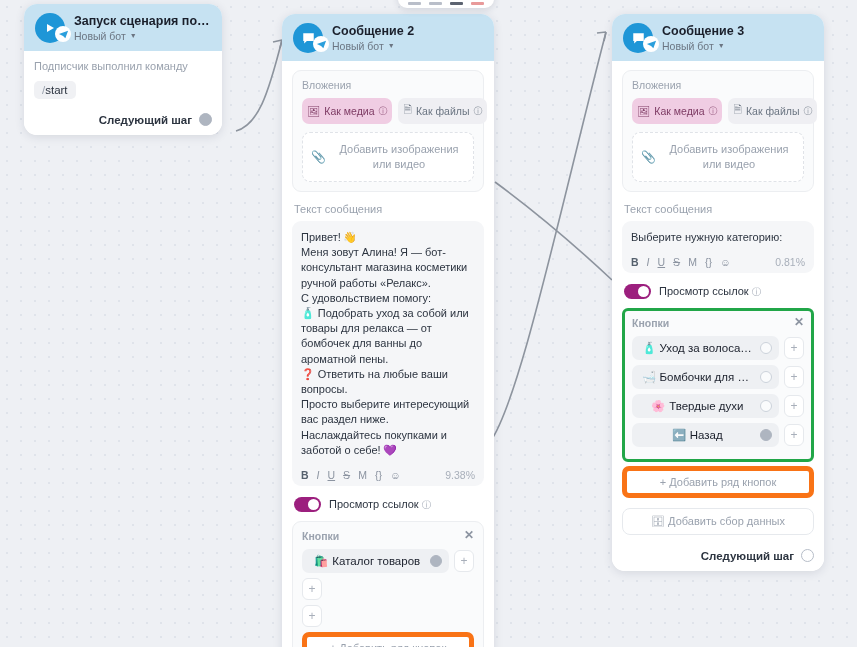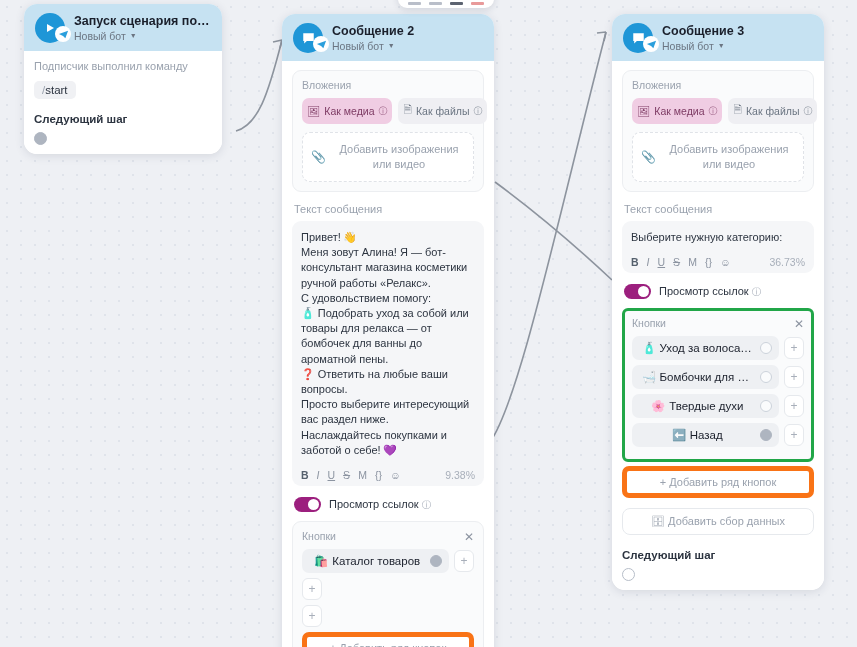--- a/index.html
+++ b/index.html
@@ -87,22 +87,22 @@
   
   .trigger-label { font-size: 11px; color: #9aa2ae; margin-bottom: 8px; }
   .cmd-chip {
     display: inline-block;
     background: #f0f1f4; border-radius: 5px;
     padding: 3px 8px; font-size: 11.5px; color: #2c3440;
   }
   .cmd-chip .slash { color: #9aa2ae; }
 
   .next-row {
-    display: flex; align-items: flex-start; justify-content: flex-end;
-    gap: 7px; margin-top: 14px; flex-direction: column;
+    display: flex; align-items: flex-end; justify-content: flex-end;
+    gap: 7px; margin-top: 14px;
   }
   .next-label { font-size: 11.5px; font-weight: bold; color: #2c3440; }
   .port {
     width: 13px; height: 13px; border-radius: 50%;
     border: 1.5px solid #b6bdc8; background: #fff;
   }
   .port.filled { background: #aeb5c0; border-color: #aeb5c0; }
 
   
   .panel {
@@ -170,22 +170,23 @@
   .btnpanel {
     background: #fafbfc; border: 1px solid #eceef1;
     border-radius: 9px; padding: 8px 9px 9px 9px;
   }
   .btnpanel.highlight {
     border: 3px solid #21a648;
     border-radius: 6px;
     padding: 6px 7px 7px 7px;
   }
   .btnpanel-head {
-    display: flex; align-items: flex-end; justify-content: space-between;
+    display: flex; align-items: flex-start; justify-content: space-between;
     margin-bottom: 7px;
+    font-weight: bold;
   }
   .btnpanel-head .t { font-size: 10.5px; color: #9aa2ae; }
   .btnpanel-head .x { font-size: 12px; color: #8c94a1; line-height: 10px; }
   .brow { display: flex; align-items: center; gap: 5px; margin-bottom: 5px; }
   .bchip {
     flex: 1; position: relative;
     background: #eef0f3; border-radius: 7px;
     padding: 5px 26px 5px 10px;
     font-size: 11.5px; color: #1a1f2b;
     text-align: center; white-space: nowrap;
@@ -420,21 +421,21 @@
     <div class="msgbox">
       <div class="msgtext">Выберите нужную категорию:</div>
       <div class="fmtbar">
         <span class="g b">B</span>
         <span class="g i">I</span>
         <span class="g u">U</span>
         <span class="g s">S</span>
         <span class="g">M</span>
         <span class="g">{}</span>
         <span class="g">☺</span>
-        <span class="pct">36.73%</span>
+        <span class="pct">0.81%</span>
       </div>
     </div>
 
     <div class="toggle-row">
       <span class="switch">
           <span class="knob"></span>
         </span>
       <span class="toggle-label">
         <span>Просмотр ссылок</span>
         <span class="info">ⓘ</span>

